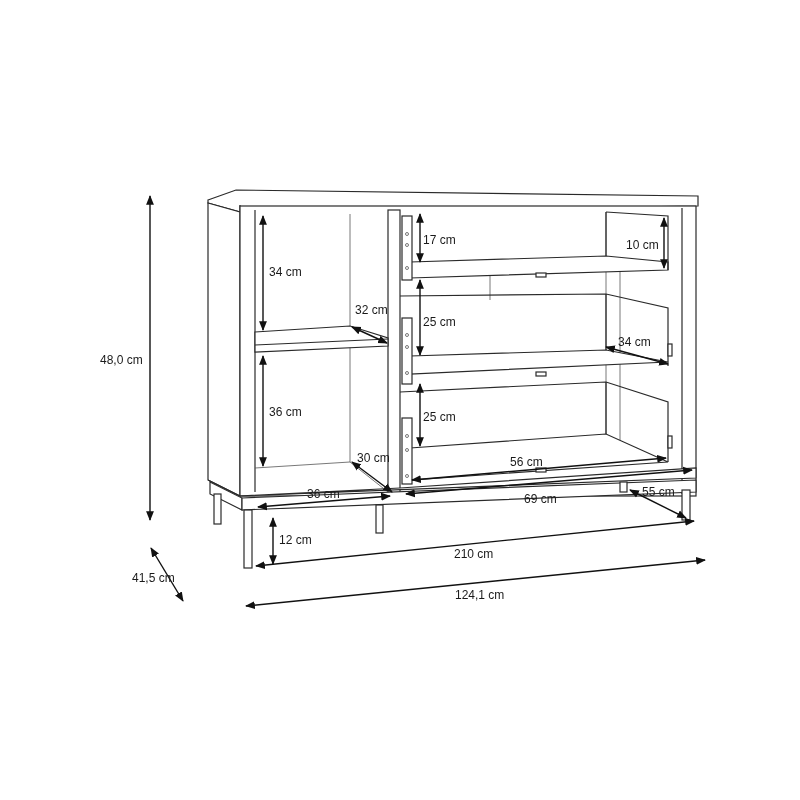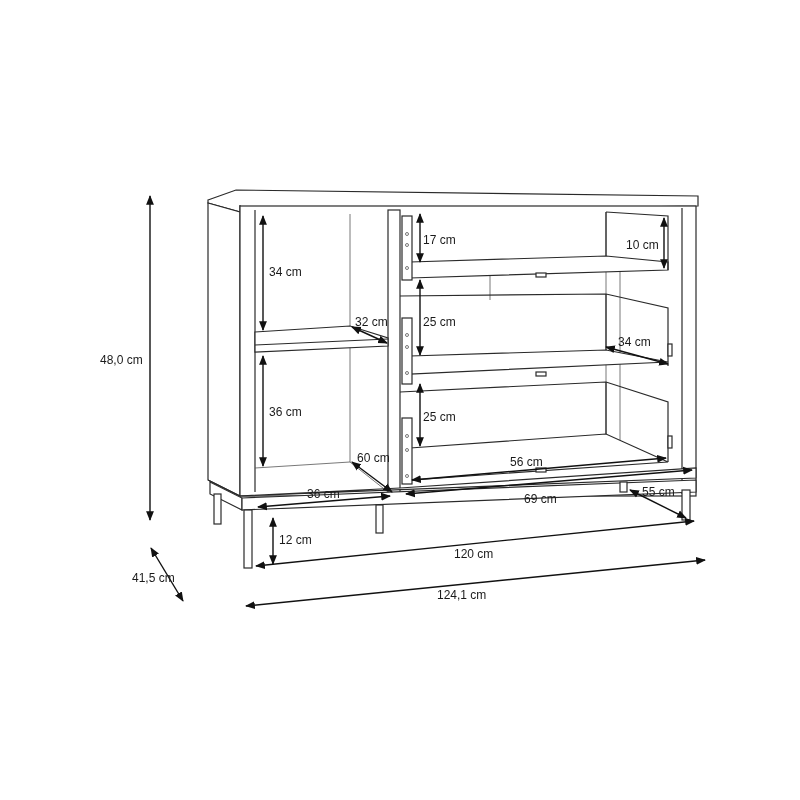--- a/index.html
+++ b/index.html
@@ -105,27 +105,27 @@
   <line class="dim" x1="420" y1="214" x2="420" y2="262" marker-start="url(#ah)" marker-end="url(#ah)"></line>
   <line class="dim" x1="664" y1="218" x2="664" y2="268" marker-start="url(#ah)" marker-end="url(#ah)"></line>
   <line class="dim" x1="420" y1="280" x2="420" y2="355" marker-start="url(#ah)" marker-end="url(#ah)"></line>
   <line class="dim" x1="606" y1="347" x2="668" y2="364" marker-start="url(#ah)" marker-end="url(#ah)"></line>
   <line class="dim" x1="420" y1="384" x2="420" y2="446" marker-start="url(#ah)" marker-end="url(#ah)"></line>
   <line class="dim" x1="412" y1="480" x2="666" y2="458" marker-start="url(#ah)" marker-end="url(#ah)"></line>
 </svg>
 
 <span class="lbl" style="left:100px;top:354px">48,0 cm</span>
 <span class="lbl" style="left:132px;top:572px">41,5 cm</span>
-<span class="lbl" style="left:437px;top:589px">124,1 cm</span>
-<span class="lbl" style="left:454px;top:548px">120 cm</span>
+<span class="lbl" style="left:455px;top:589px">124,1 cm</span>
+<span class="lbl" style="left:454px;top:548px">210 cm</span>
 <span class="lbl" style="left:279px;top:534px">12 cm</span>
 <span class="lbl" style="left:269px;top:266px">34 cm</span>
 <span class="lbl" style="left:269px;top:406px">36 cm</span>
-<span class="lbl" style="left:355px;top:316px">32 cm</span>
-<span class="lbl" style="left:357px;top:452px">60 cm</span>
+<span class="lbl" style="left:355px;top:304px">32 cm</span>
+<span class="lbl" style="left:357px;top:452px">30 cm</span>
 <span class="lbl" style="left:307px;top:488px">36 cm</span>
 <span class="lbl" style="left:524px;top:493px">69 cm</span>
 <span class="lbl" style="left:423px;top:234px">17 cm</span>
 <span class="lbl" style="left:626px;top:239px">10 cm</span>
 <span class="lbl" style="left:423px;top:316px">25 cm</span>
 <span class="lbl" style="left:618px;top:336px">34 cm</span>
 <span class="lbl" style="left:423px;top:411px">25 cm</span>
 <span class="lbl" style="left:510px;top:456px">56 cm</span>
 <span class="lbl" style="left:642px;top:486px">55 cm</span>
 </div>

